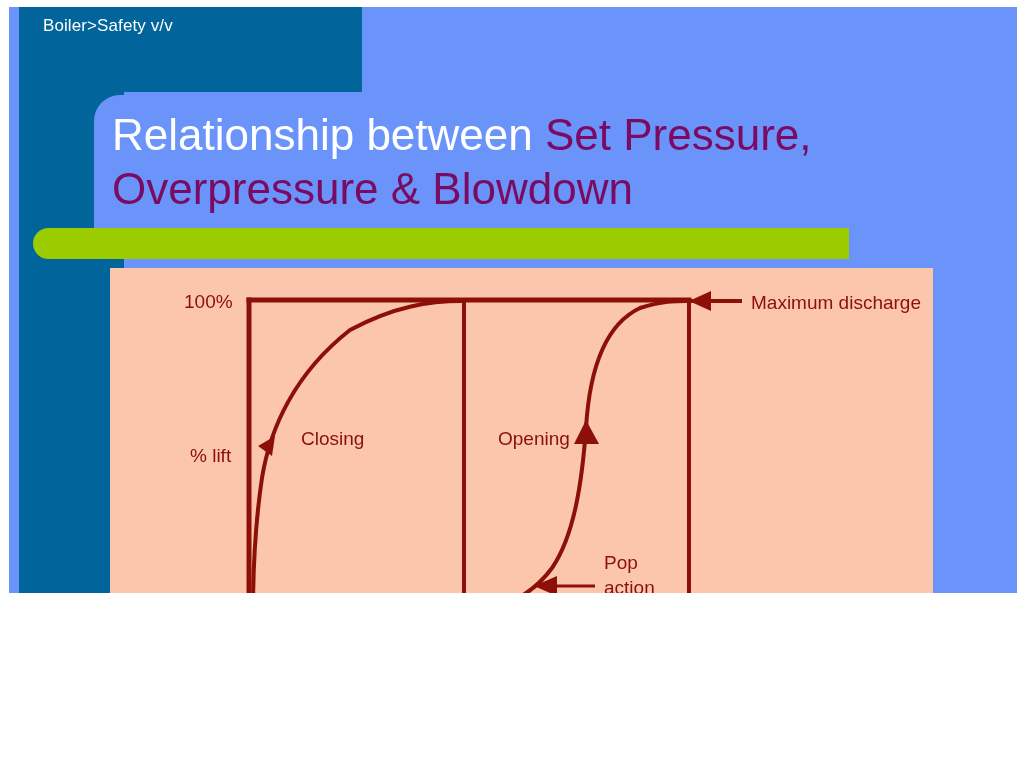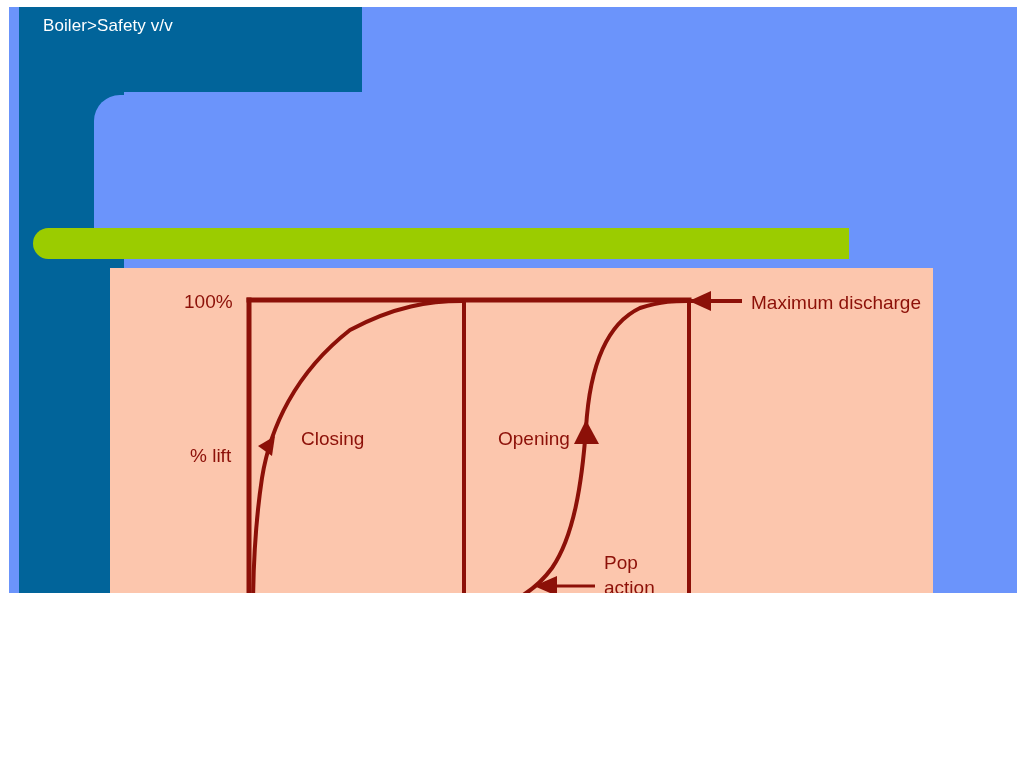--- a/index.html
+++ b/index.html
@@ -116,20 +116,21 @@
 
 <div id="slide">
 
   <div class="bg-light-blue"></div>
   <div class="bg-dark-blue-col"></div>
   <div class="bg-dark-blue-head"></div>
 
   <div class="breadcrumb">Boiler&gt;Safety v/v</div>
 
   <div class="title-box"></div>
+  <div class="title-text"><span>Relationship between </span><span class="accent">Set Pressure, Overpressure &amp; Blowdown</span></div>
 
   <div class="green-bar"></div>
 
   <div class="chart-panel">
     <svg class="chart-svg" width="823" height="445" viewBox="0 0 823 445">
 
       <g stroke="#8c1008" fill="none" stroke-linecap="square">
         <line x1="139" y1="32" x2="139" y2="345" stroke-width="5"></line>
         <line x1="139" y1="32" x2="579" y2="32" stroke-width="5"></line>
         <line x1="139" y1="345" x2="579" y2="345" stroke-width="5"></line>

